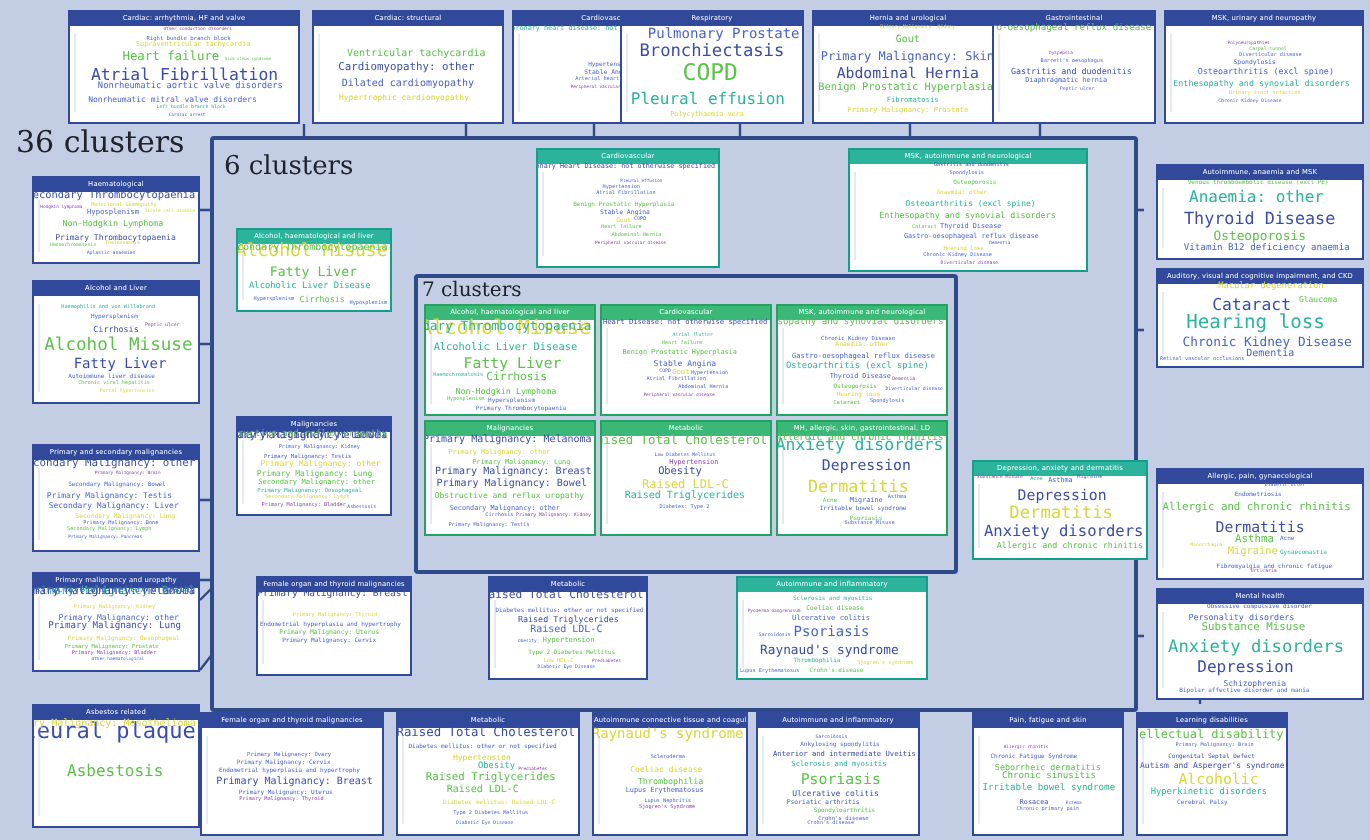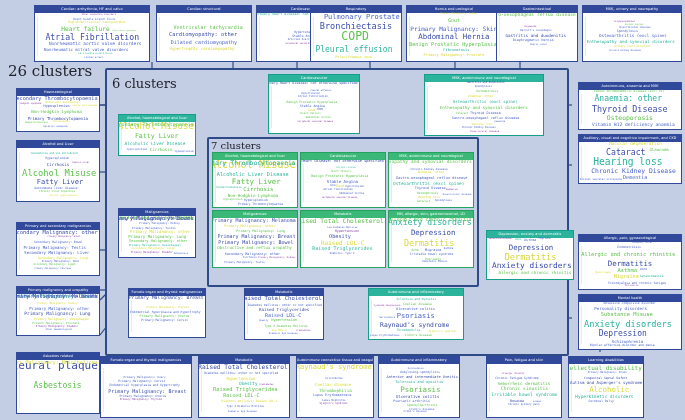--- a/index.html
+++ b/index.html
@@ -102,21 +102,21 @@
       <path d="M100,335 L135,290"></path>
     </g>
     <g stroke="#2e4a87" stroke-width="1" fill="none">
       <path d="M97,105 L118,105"></path>
     </g>
   </svg>
 
   <div class="level-frame l9" style="left:105px;top:68px;width:460px;height:284px;"></div>
   <div class="level-frame l6" style="left:207px;top:137px;width:268px;height:146px;"></div>
 
-  <div class="level-label" style="left:8px;top:62px;font-size:15px;">26 clusters</div>
+  <div class="level-label" style="left:8px;top:62px;font-size:15px;">36 clusters</div>
   <div class="level-label" style="left:112px;top:76px;font-size:13px;">6 clusters</div>
   <div class="level-label" style="left:211px;top:140px;font-size:10px;">7 clusters</div>
 
   <div id="cards">
       <div class="card " style="left: 34px; top: 5px; width: 116px; height: 57px;">
         <div class="hdr">Cardiac: arrhythmia, HF and valve</div>
         <div class="cloud">
           <span class="w" style="font-size: 8.2px; color: rgb(59, 77, 168); left: 10.449px; top: 20.2028px;">Atrial Fibrillation</span>
           <span class="w" style="font-size: 6.2px; color: rgb(92, 194, 74); left: 26.2414px; top: 13.1866px;">Heart failure</span>
           <span class="w" style="font-size: 4.4px; color: rgb(74, 99, 200); left: 13.9268px; top: 29.2578px;">Nonrheumatic aortic valve disorders</span>

